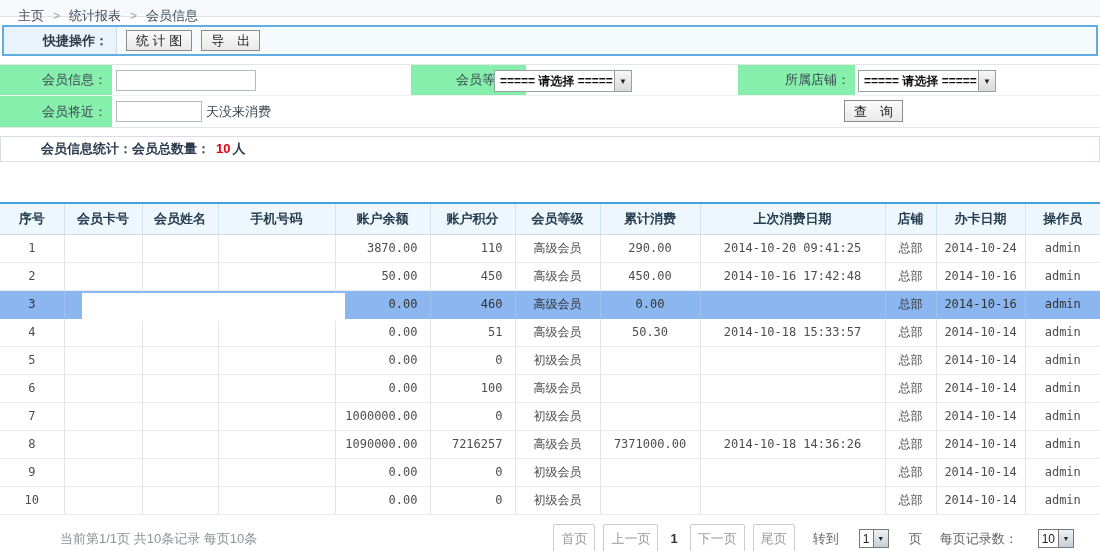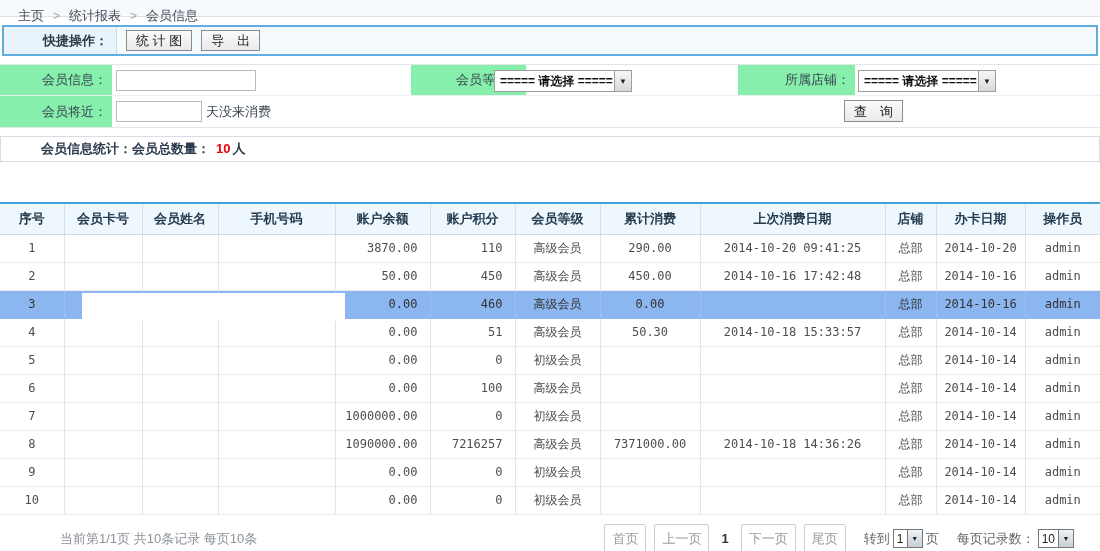--- a/index.html
+++ b/index.html
@@ -43,21 +43,21 @@
   tbody td:nth-child(5), tbody td:nth-child(6) { text-align:right; padding-right:12px; }
   tbody tr.selected td { background:#8cb6f0; color:#333; border-right-color:#9dc0f0; border-bottom-color:#8cb6f0; }
   .redaction { position:absolute; left:82px; top:91px; width:263px; height:28px; background:#fff; }
 
   
   .pagination-bar { display:flex; align-items:center; padding:9px 0 0 0; }
   .page-info { margin-left:60px; font-size:13px; color:#8c9298; }
   .page-controls { margin-left:auto; margin-right:26px; display:flex; align-items:center; gap:8px; font-size:13px; color:#666; }
   .pbtn { border:1px solid #ccc; border-radius:2px; background:#fff; color:#9a9a9a; font-size:13px; padding:6px 7px; line-height:16px; cursor:pointer; white-space:nowrap; }
   .cur-page { font-weight:bold; color:#333; margin:0 4px; }
-  .goto-group { margin-left:10px; display:flex; align-items:center; gap:3px; }
+  .goto-group { margin-left:10px; display:flex; align-items:center; gap:20px; }
   .msel { display:inline-flex; align-items:center; height:19px; border:1px solid #777; background:#fff; cursor:pointer; }
   .msel .val { font-size:12px; color:#222; padding:0 3px; min-width:13px; text-align:center; }
   .msel .arrow { width:15px; align-self:stretch; border-left:1px solid #777; background:linear-gradient(#eef2f6,#c6ced6); display:flex; align-items:center; justify-content:center; font-size:7px; color:#222; }
 </style>
 </head>
 <body>
 
 <div class="breadcrumb-bar"><span class="bc-item">主页</span><span class="bc-sep">&gt;</span><span class="bc-item">统计报表</span><span class="bc-sep">&gt;</span><span class="bc-item">会员信息</span></div>
 
 <div class="quick-bar">
@@ -132,21 +132,21 @@
           <td>1</td>
           <td></td>
           <td></td>
           <td></td>
           <td>3870.00</td>
           <td>110</td>
           <td>高级会员</td>
           <td>290.00</td>
           <td>2014-10-20 09:41:25</td>
           <td>总部</td>
-          <td>2014-10-20</td>
+          <td>2014-10-24</td>
           <td>admin</td>
         </tr>
         <tr>
           <td>2</td>
           <td></td>
           <td></td>
           <td></td>
           <td>50.00</td>
           <td>450</td>
           <td>高级会员</td>

